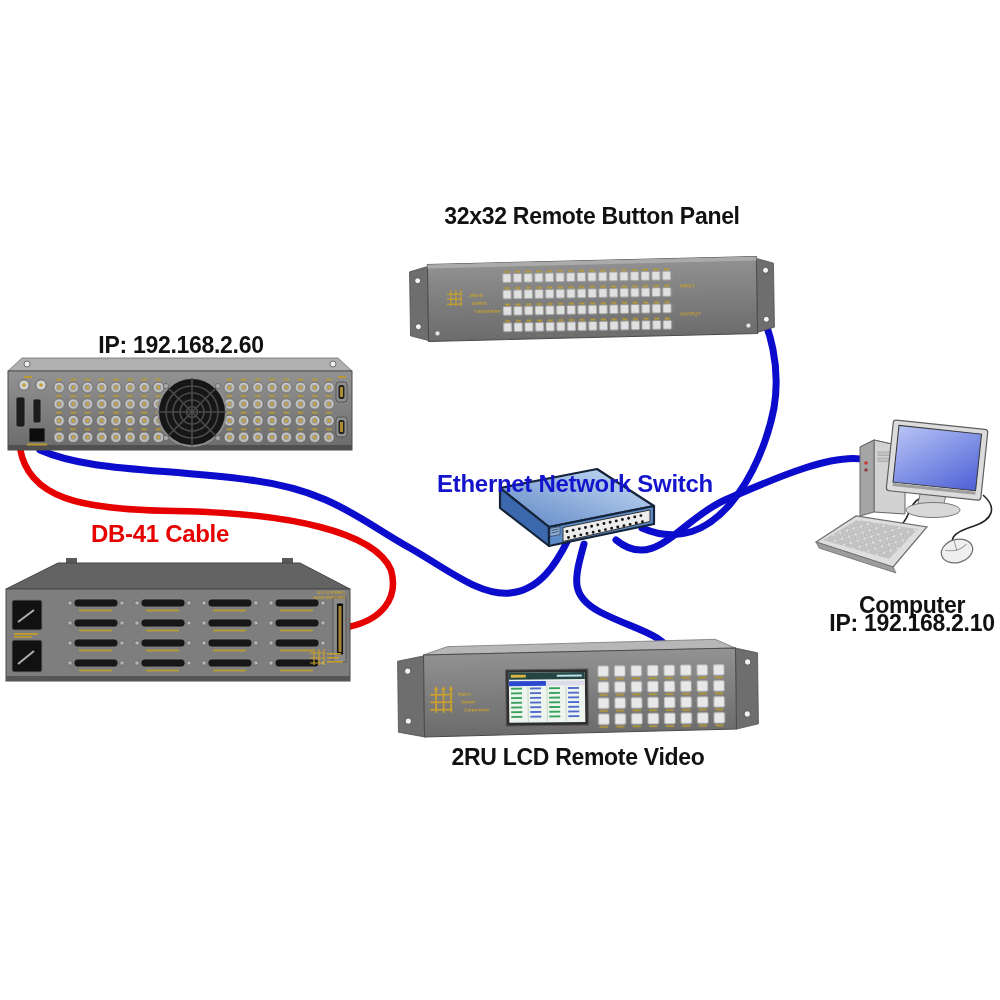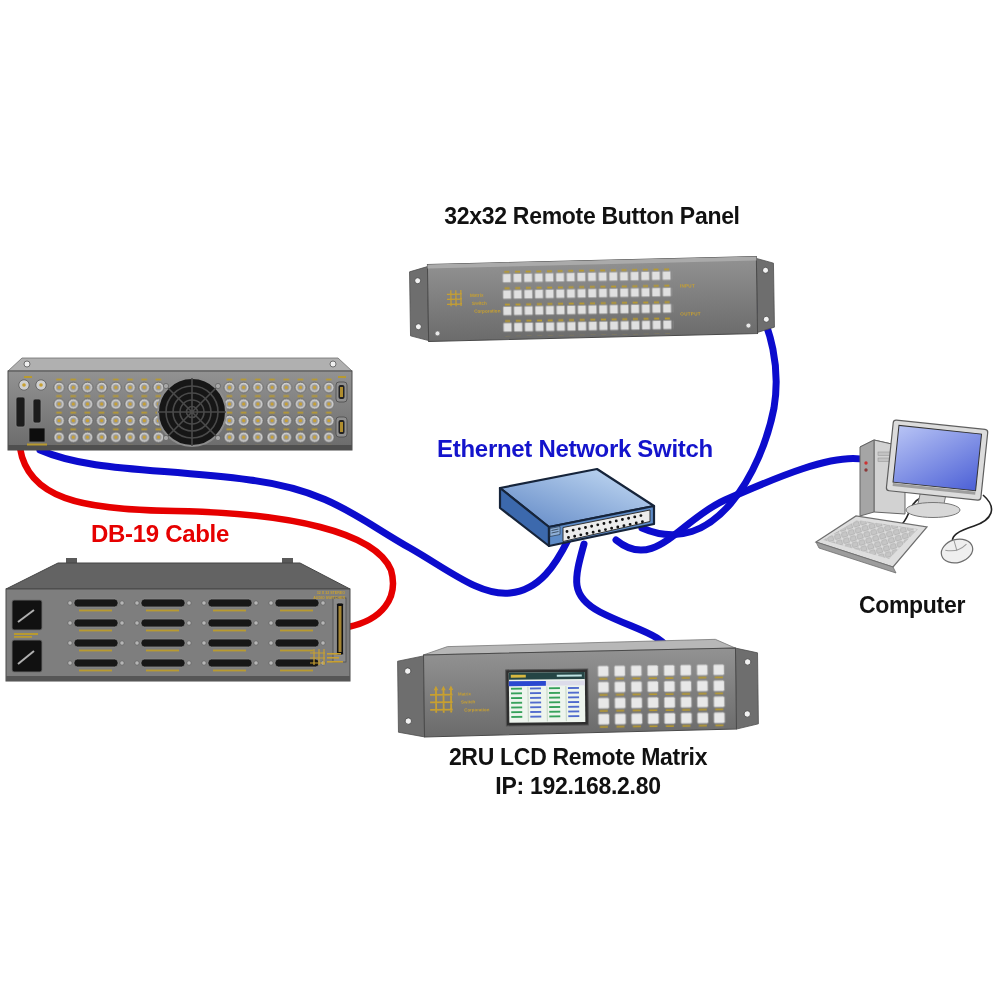--- a/index.html
+++ b/index.html
@@ -7,21 +7,21 @@
     width:1000px;height:1000px;background:#ffffff;overflow:hidden;
     font-family:"Liberation Sans",sans-serif;position:relative;
   }
   .stage{position:absolute;inset:0;width:1000px;height:760px;}
   svg{position:absolute;left:0;top:0;}
   .lbl{
     position:absolute;transform:translateX(-50%);
     font-weight:700;font-size:23px;line-height:26px;color:#111111;
     white-space:nowrap;letter-spacing:-0.3px;text-align:center;
   }
-  .lbl.blue{color:#1414cc;font-size:24px;}
+  .lbl.blue{color:#1414cc;font-size:24px;margin-top:35px;}
   .lbl.red{color:#e60000;font-size:24px;}
 </style>
 </head>
 <body>
 
 <div class="stage">
 
 <svg width="1000" height="1000" viewBox="0 0 1000 1000">
   <defs>
     <linearGradient id="panelFace" x1="0" y1="0" x2="0" y2="1">
@@ -263,24 +263,25 @@
       <path d="M528,686 V721 M547,686 V721 M566,686 V721" stroke="#b4c8b4" stroke-width="0.7"></path>
       <rect x="510" y="686" width="75" height="32.5" fill="url(#lcdRows)"></rect>
     </g>
 
     <rect x="596" y="665" width="132" height="64" fill="url(#lcdBtn)"></rect>
   </g>
 </svg>
 
 <div class="lbl" style="left:592px;top:203px">32x32 Remote Button Panel</div>
 
+<div class="lbl" style="left:181px;top:332px">IP: 192.168.2.60</div>
 
 <div class="lbl blue" style="left:575px;top:436px">Ethernet Network Switch</div>
 
-<div class="lbl red" style="left:160px;top:521px">DB-19 Cable</div>
-
-
-<div class="lbl" style="left:578px;top:744px">2RU LCD Remote Matrix</div>
-<div class="lbl" style="left:578px;top:773px">IP: 192.168.2.80</div>
+<div class="lbl red" style="left:160px;top:521px">DB-41 Cable</div>
+
+
+<div class="lbl" style="left:578px;top:744px">2RU LCD Remote Video</div>
 
 <div class="lbl" style="left:912px;top:592px">Computer</div>
+<div class="lbl" style="left:912px;top:610px">IP: 192.168.2.10</div>
 
 </div>
 
 </body></html>

